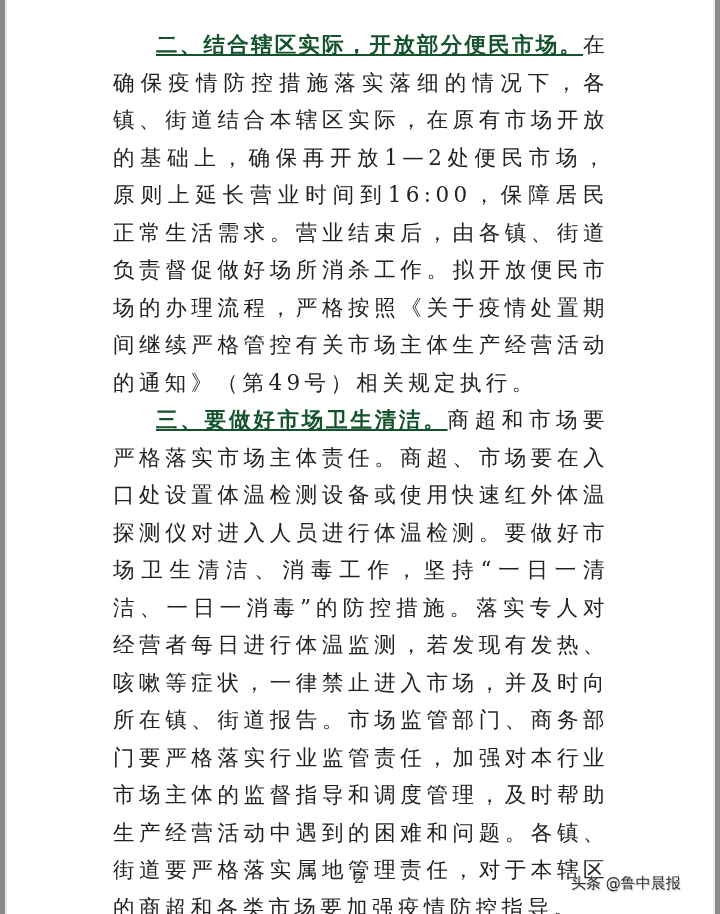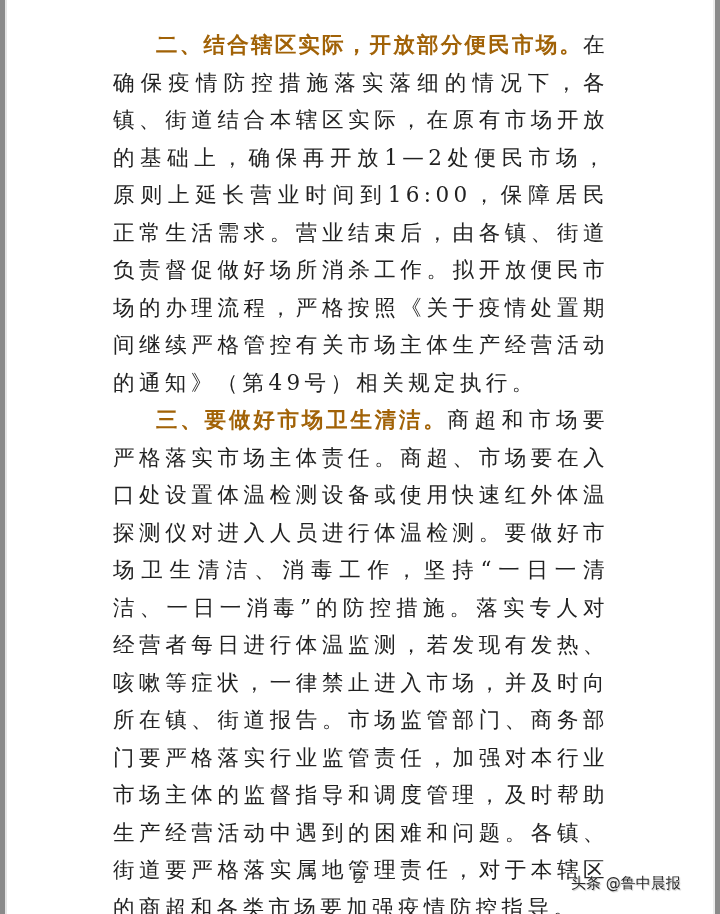--- a/index.html
+++ b/index.html
@@ -52,21 +52,22 @@
       text-align: justify;
       text-align-last: left;
       text-indent: 43px;
       letter-spacing: 4.4px;
       word-break: break-all;
     }
     .para .lead {
       font-family: "DejaVu Sans", "Liberation Sans", sans-serif;
       font-weight: bold;
       letter-spacing: 1.6px;
-      color: #a16207;
+      color: #14532d;
+      text-decoration: underline;
     }
     .para .body {
       color: #222;
     }
     .page-number {
       position: absolute;
       left: 0;
       width: 720px;
       top: 866px;
       text-align: center;

